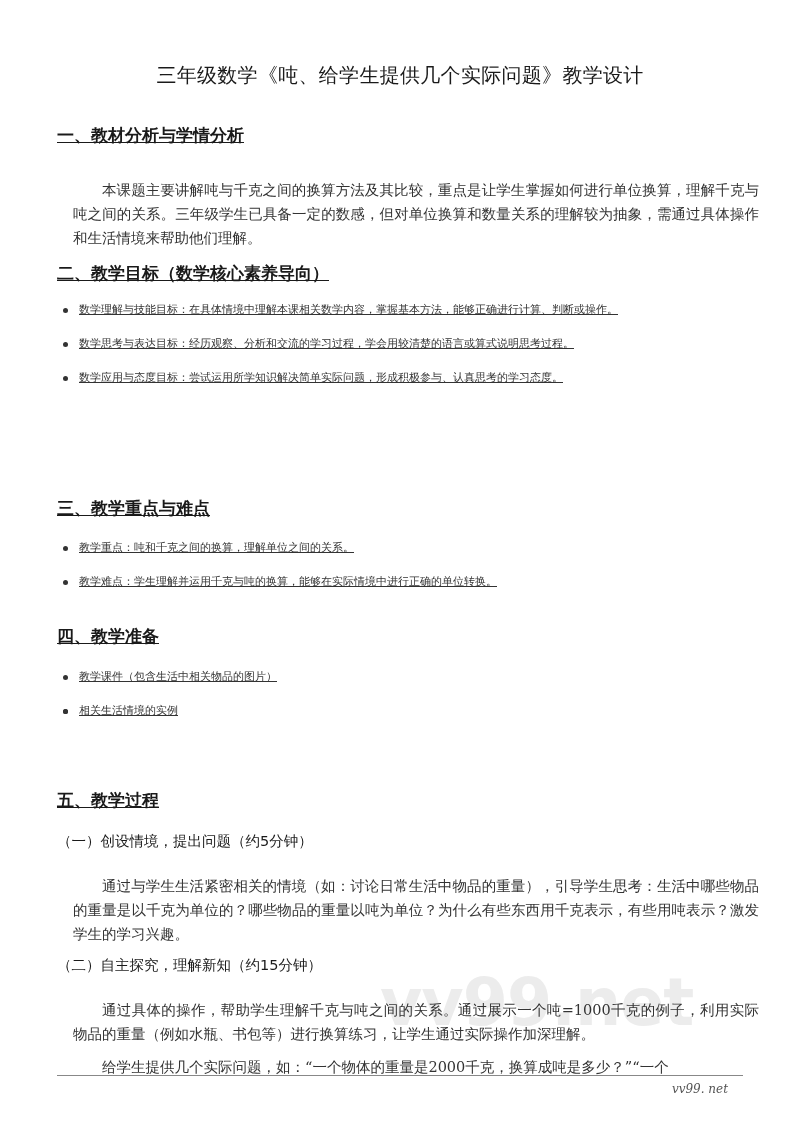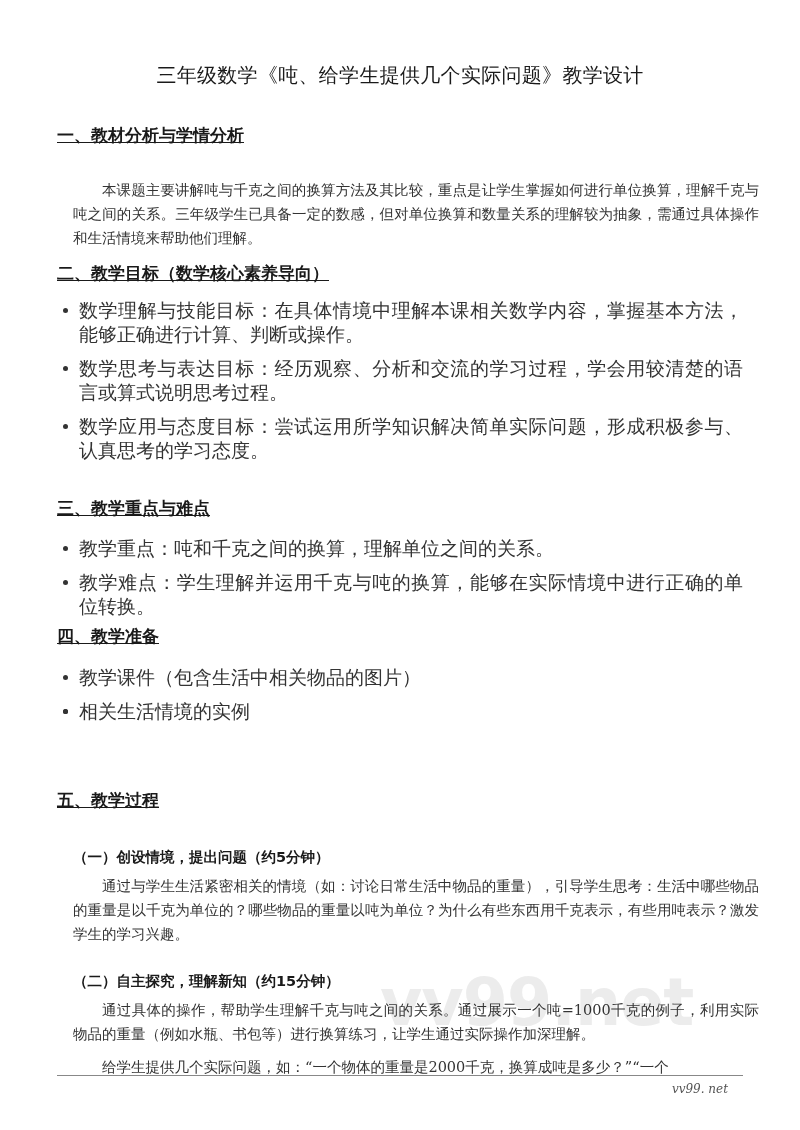--- a/index.html
+++ b/index.html
@@ -41,23 +41,23 @@
       font-weight: bold;
       color: #1a1a1a;
       margin: 0;
       text-decoration: underline;
     }
     .h3 {
       position: absolute;
       left: 0;
       font-family: "DejaVu Sans", "Liberation Sans", sans-serif;
       font-size: 14.5px;
-      font-weight: bold;
+      font-weight: normal;
       color: #1a1a1a;
-      margin: 16px;
+      margin: 0;
     }
     .para {
       position: absolute;
       left: 0;
       width: 686px;
       font-size: 14.5px;
       line-height: 24px;
       text-indent: 29px;
       text-align: justify;
       margin: 16px;
@@ -67,25 +67,26 @@
       position: absolute;
       left: 0;
       width: 686px;
       margin: 0;
       padding: 0;
       list-style: none;
     }
     .list li {
       position: relative;
       padding-left: 22px;
-      font-size: 19px;
+      font-size: 11px;
       line-height: 24px;
       margin-bottom: 10px;
       text-align: justify;
       color: #333333;
+      text-decoration: underline;
     }
     .list li .bullet {
       position: absolute;
       left: 6px;
       top: 10px;
       width: 5px;
       height: 5px;
       border-radius: 50%;
       background: #333333;
     }

